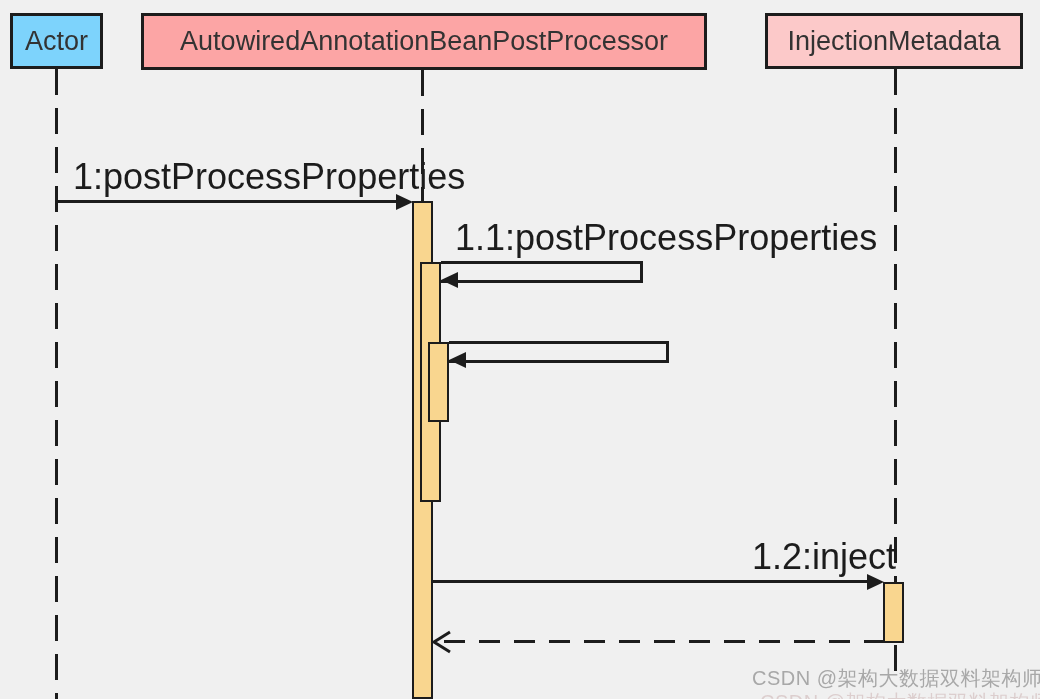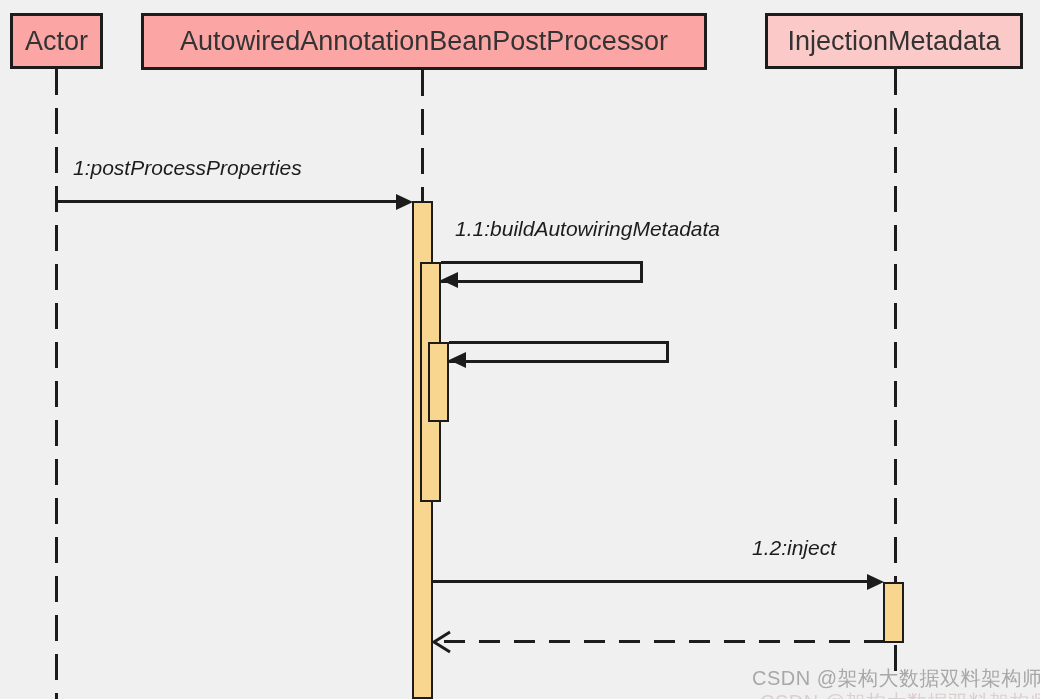--- a/index.html
+++ b/index.html
@@ -6,21 +6,21 @@
   body{background:#e6e6e6;font-family:"Liberation Sans","DejaVu Sans",sans-serif;}
   .stage{
     position:relative;width:1040px;height:699px;background:#f0f0f0;
     overflow:hidden;color:#1c1c1c;
   }
   .head{
     position:absolute;box-sizing:border-box;border:3px solid #1c1c1c;
     display:flex;align-items:center;justify-content:center;
     font-size:27px;color:#333;white-space:nowrap;
   }
-  .head-actor{left:10px;top:13px;width:93px;height:56px;background:#fca5a5;}
+  .head-actor{left:10px;top:13px;width:93px;height:56px;background:#7dd3fc;}
   .head-aabpp{left:141px;top:13px;width:566px;height:57px;background:#fca5a5;}
   .head-im{left:765px;top:13px;width:258px;height:56px;background:#fcc9c9;}
   .lifeline{
     position:absolute;width:3px;
     background:repeating-linear-gradient(to bottom,#1c1c1c 0 26px,transparent 26px 39px);
   }
   .ll-actor{left:55px;top:69px;height:630px;}
   .ll-aabpp{left:421px;top:70px;height:132px;}
   .ll-im-top{left:894px;top:69px;height:514px;}
   .ll-im-bottom{left:894px;top:645px;height:35px;}
@@ -45,21 +45,21 @@
   .arr-l{
     position:absolute;width:0;height:0;z-index:5;
     border-top:8px solid transparent;border-bottom:8px solid transparent;
     border-right:17px solid #1c1c1c;
   }
   .loopbox{
     position:absolute;box-sizing:border-box;z-index:1;
     border:3px solid #1c1c1c;border-left:none;background:transparent;
   }
   .msg-label{
-    position:absolute;font-size:21px;color:#1c1c1c;white-space:nowrap;z-index:6;font-style:italic;
+    position:absolute;font-size:36px;color:#1c1c1c;white-space:nowrap;z-index:6;
   }
   .m1{left:73px;top:156px;}
   .m2{left:455px;top:217px;}
   .m3{left:462px;top:297px;}
   .m4{left:752px;top:536px;}
   .msg1-line{left:57px;top:200px;width:342px;}
   .msg1-arr{left:396px;top:194px;}
   .loop1{left:441px;top:261px;width:202px;height:22px;}
   .loop1-arr{left:441px;top:272px;}
   .loop2{left:449px;top:341px;width:220px;height:22px;}
@@ -96,21 +96,21 @@
 
   <div class="bar bar-main"></div>
   <div class="bar bar-2"></div>
   <div class="bar bar-3"></div>
   <div class="bar bar-im"></div>
 
   <div class="msg-label m1">1:postProcessProperties</div>
   <div class="hline msg1-line"></div>
   <div class="arr-r msg1-arr"></div>
 
-  <div class="msg-label m2">1.1:buildAutowiringMetadata</div>
+  <div class="msg-label m2">1.1:postProcessProperties</div>
   <div class="loopbox loop1"></div>
   <div class="arr-l loop1-arr"></div>
 
   <div class="loopbox loop2"></div>
   <div class="arr-l loop2-arr"></div>
 
   <div class="msg-label m4">1.2:inject</div>
   <div class="hline msg4-line"></div>
   <div class="arr-r msg4-arr"></div>
 

